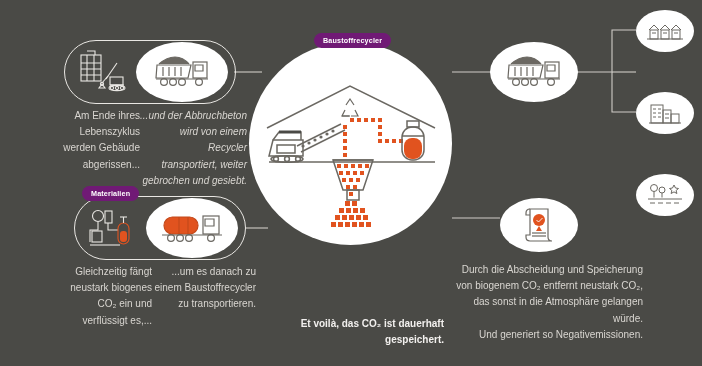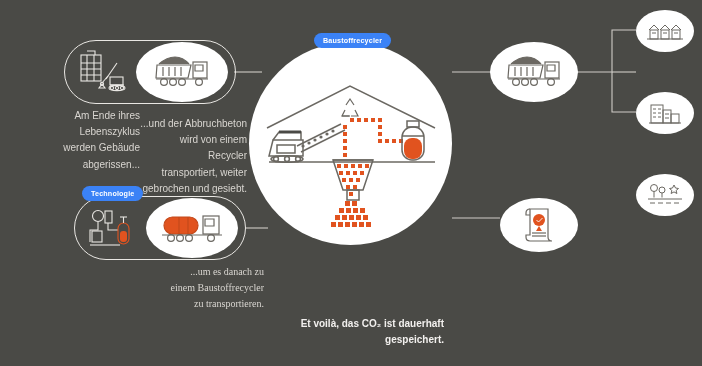--- a/index.html
+++ b/index.html
@@ -29,21 +29,21 @@
     display:flex;align-items:center;justify-content:center;
   }
   .icon-ghost{
     position:absolute;
     display:flex;align-items:center;justify-content:center;
   }
 
   
   .badge{
     position:absolute;
-    background:#3b82f6;
+    background:#701a75;
     color:#ffffff;
     border-radius:999px;
     font-size:7.2px;
     font-weight:bold;
     letter-spacing:.15px;
     text-align:center;
     line-height:1.25;
     display:flex;align-items:center;justify-content:center;
     padding:3px 9px;
     box-sizing:border-box;
@@ -128,28 +128,28 @@
         <circle cx="31" cy="30" r="3.4"></circle>
           <circle cx="48" cy="30" r="3.4"></circle>
       </g>
     </svg>
   </div>
 
   <div class="cap" style="left:62px;top:108px;width:78px;">Am Ende ihres
 Lebenszyklus
 werden Gebäude
 abgerissen...</div>
-  <div class="cap" style="left:139px;top:116px;width:108px;">...und der Abbruchbeton
+  <div class="cap" style="left:139px;top:108px;width:108px;font-style:italic;">...und der Abbruchbeton
 wird von einem Recycler
 transportiert, weiter
 gebrochen und gesiebt.</div>
 
   <div class="pill" style="left:74px;top:196px;width:172px;height:64px;"></div>
 
-  <div class="badge" style="left:82px;top:186px;">Technologie</div>
+  <div class="badge" style="left:82px;top:186px;">Materialien</div>
 
   <div class="icon-ghost" style="left:86px;top:204px;width:54px;height:48px;">
     <svg width="52" height="46" viewBox="0 0 52 46">
       <g fill="none" stroke="#e9e7e3" stroke-width="1.1">
         <circle cx="11" cy="11" r="5.5"></circle>
         <rect x="18" y="6" width="7" height="12"></rect>
         <path d="M11 17 v8 h-8 v12"></path>
         <path d="M21 18 v7 h10"></path>
         <rect x="5" y="26" width="10" height="11"></rect>
         <path d="M3 40h30"></path>
@@ -172,21 +172,25 @@
         <path d="M46 11h9v7h-9z"></path>
         <path d="M3 27h60"></path>
         <circle cx="12" cy="30" r="3.4"></circle>
           <circle cx="21" cy="30" r="3.4"></circle>
         <circle cx="30" cy="30" r="3.4"></circle>
           <circle cx="52" cy="30" r="3.4"></circle>
       </g>
     </svg>
   </div>
 
-  <div class="cap" style="left:160px;top:264px;width:104px;font-family:Liberation Serif, serif;">...um es danach zu
+  <div class="cap" style="left:66px;top:264px;width:86px;">Gleichzeitig fängt
+neustark biogenes
+CO₂ ein und
+verflüssigt es,...</div>
+  <div class="cap" style="left:152px;top:264px;width:104px;">...um es danach zu
 einem Baustoffrecycler
 zu transportieren.</div>
 
   <div class="center-circle"></div>
 
   <div class="badge" style="left:314px;top:33px;">Baustoffrecycler</div>
 
   <div class="center-art">
     <svg width="203" height="203" viewBox="0 0 203 203">
       <g fill="none" stroke="#6b6862" stroke-width="1.5">
@@ -371,14 +375,18 @@
         <path d="M10 31 h14"></path>
       </g>
       <circle cx="17" cy="15" r="6" fill="#e1531f"></circle>
       <path d="M17 21 l-3 5 h6 z" fill="#e1531f"></path>
       <g stroke="#ffffff" stroke-width="0.9" fill="none">
         <path d="M14.5 15 l2 2 l4 -4"></path>
       </g>
     </svg>
   </div>
 
+  <div class="cap" style="left:453px;top:262px;width:190px;">Durch die Abscheidung und Speicherung
+von biogenem CO₂ entfernt neustark CO₂,
+das sonst in die Atmosphäre gelangen würde.
+Und generiert so Negativemissionen.</div>
 
 </div>
 
 </body></html>

